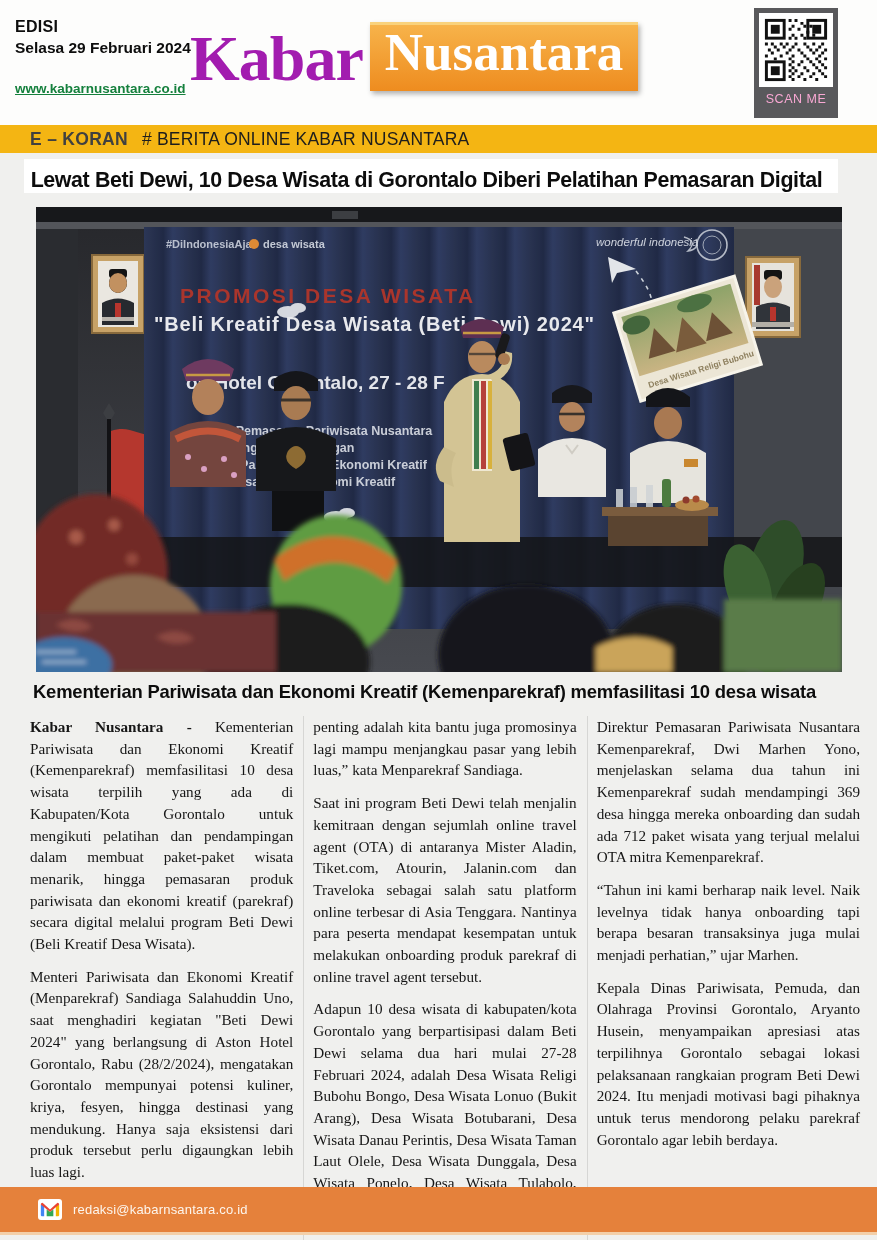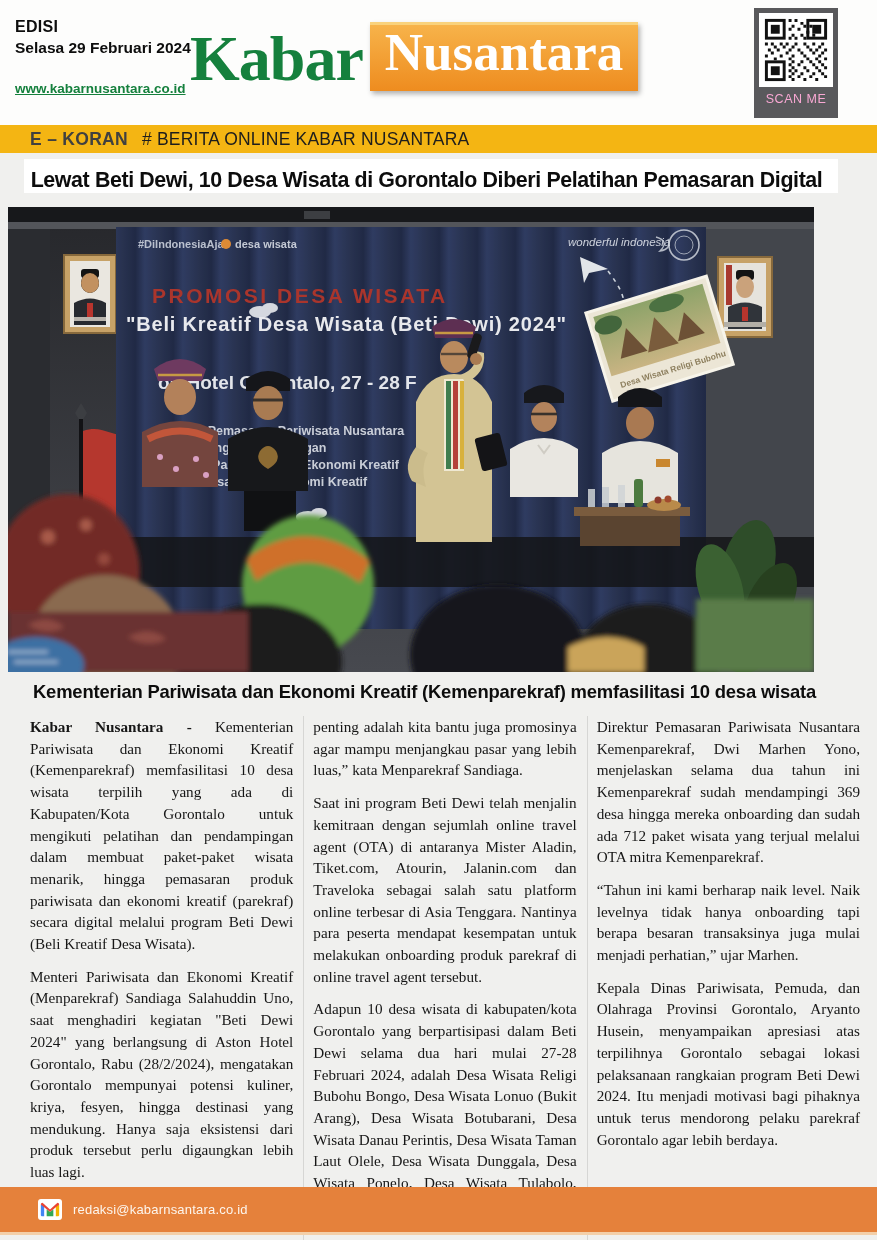--- a/index.html
+++ b/index.html
@@ -6,38 +6,38 @@
   body{background:#dcdcda;font-family:"Liberation Sans",sans-serif;}
   .page{position:relative;width:877px;height:1240px;background:#f0f0ee;overflow:hidden;margin:0 auto;}
 
   
   .header{position:absolute;top:0;left:0;width:877px;height:125px;background:#fdfdfc;}
   .edition{position:absolute;left:15px;top:18px;color:#0d0d0d;}
   .edition-label{font-size:16px;font-weight:800;letter-spacing:.3px;}
   .edition-date{font-size:15.5px;font-weight:700;margin-top:3px;white-space:nowrap;}
   .site-link{display:inline-block;margin-top:24px;font-size:13.5px;font-weight:700;color:#15803d;text-decoration:underline;}
   .masthead{position:absolute;left:190px;top:22px;display:flex;align-items:flex-end;}
-  .masthead .kabar{font-family:"Liberation Serif",serif;font-weight:700;font-size:64px;line-height:1;color:#15803d;letter-spacing:-1px;margin-right:7px;}
+  .masthead .kabar{font-family:"Liberation Serif",serif;font-weight:700;font-size:64px;line-height:1;color:#a21caf;letter-spacing:-1px;margin-right:7px;}
   .masthead .nusantara-box{background:linear-gradient(#f8b household94a,#ee8c1f);background:linear-gradient(#f7b34a,#ee8c1f);border-top:3px solid #f9d27c;box-shadow:2px 3px 5px rgba(0,0,0,.3);padding:1px 15px 12px 15px;}
   .masthead .nusantara{font-family:"Liberation Serif",serif;font-weight:700;font-size:53px;line-height:1;color:#ffffff;letter-spacing:0;}
   .qr-panel{position:absolute;right:39px;top:8px;width:84px;height:110px;background:#59595c;text-align:center;}
   .qr-panel svg{margin-top:5px;}
   .qr-caption{color:#f9a8d4;font-size:12.5px;letter-spacing:.5px;margin-top:1px;}
 
   
   .topbar{position:absolute;top:125px;left:0;width:877px;height:28px;background:#f4b513;display:flex;align-items:center;padding-left:30px;box-sizing:border-box;}
   .topbar .ekoran{font-size:17.5px;font-weight:800;color:#404040;letter-spacing:.3px;white-space:nowrap;}
   .topbar .tagline{font-size:17.5px;font-weight:500;color:#1d1d1d;letter-spacing:.2px;margin-left:14px;white-space:nowrap;}
 
   
   .headline-band{position:absolute;top:159px;left:24px;width:814px;height:34px;background:#ffffff;display:flex;align-items:flex-end;}
   .headline{font-size:22.5px;font-weight:800;color:#0c0c0c;letter-spacing:-.4px;transform:scaleX(.95);transform-origin:left center;white-space:nowrap;padding-left:7px;margin:0;}
 
   
-  .photo{position:absolute;top:207px;left:8px;width:806px;height:465px;margin:0;background:#2b2d31;}
+  .photo{position:absolute;top:207px;left:36px;width:806px;height:465px;margin:0;background:#2b2d31;}
 
   
   .subheadline{position:absolute;top:681px;left:33px;width:830px;margin:0;font-size:19px;font-weight:800;color:#0d0d0d;letter-spacing:-.2px;transform:scaleX(.97);transform-origin:left center;white-space:nowrap;}
 
   
   .article{position:absolute;top:716px;left:30px;width:830px;display:flex;}
   .col{width:270px;font-family:"Liberation Serif",serif;font-size:15.2px;line-height:21.7px;color:#161616;text-align:justify;}
   .col + .col{margin-left:10px;padding-left:9px;border-left:1px solid #d6d6d4;}
   .col p{margin:0 0 11px 0;}
   .col p strong{font-weight:700;}
@@ -296,21 +296,21 @@
 
   <h2 class="subheadline">Kementerian Pariwisata dan Ekonomi Kreatif (Kemenparekraf) memfasilitasi 10 desa wisata</h2>
 
   <div class="article">
     <div class="col">
       <p><strong>Kabar Nusantara - </strong><span>Kementerian Pariwisata dan Ekonomi Kreatif (Kemenparekraf) memfasilitasi 10 desa wisata terpilih yang ada di Kabupaten/Kota Gorontalo untuk mengikuti pelatihan dan pendampingan dalam membuat paket-paket wisata menarik, hingga pemasaran produk pariwisata dan ekonomi kreatif (parekraf) secara digital melalui program Beti Dewi (Beli Kreatif Desa Wisata).</span></p>
       <p>Menteri Pariwisata dan Ekonomi Kreatif (Menparekraf) Sandiaga Salahuddin Uno, saat menghadiri kegiatan "Beti Dewi 2024" yang berlangsung di Aston Hotel Gorontalo, Rabu (28/2/2024), mengatakan Gorontalo mempunyai potensi kuliner, kriya, fesyen, hingga destinasi yang mendukung. Hanya saja eksistensi dari produk tersebut perlu digaungkan lebih luas lagi.</p>
       <p>“Untuk itu kita bentuk paket wisata melalui pelatihan ini bersama Desa Wisata Institute, kita onboarding-kan juga ke online travel agent, ada lima travel agent. Juga kita berikan akses pembiayaan dan yang tidak kalah</p>
     </div>
     <div class="col">
-      <p>penting adalah kita bantu juga promosinya agar mampu menjangkau pasar yang lebih luas,” kata Menparekraf Sandiaga.</p>
+      <p>penting adalah kita bantu juga promosinya lagi mampu menjangkau pasar yang lebih luas,” kata Menparekraf Sandiaga.</p>
       <p>Saat ini program Beti Dewi telah menjalin kemitraan dengan sejumlah online travel agent (OTA) di antaranya Mister Aladin, Tiket.com, Atourin, Jalanin.com dan Traveloka sebagai salah satu platform online terbesar di Asia Tenggara. Nantinya para peserta mendapat kesempatan untuk melakukan onboarding produk parekraf di online travel agent tersebut.</p>
       <p>Adapun 10 desa wisata di kabupaten/kota Gorontalo yang berpartisipasi dalam Beti Dewi selama dua hari mulai 27-28 Februari 2024, adalah Desa Wisata Religi Bubohu Bongo, Desa Wisata Lonuo (Bukit Arang), Desa Wisata Botubarani, Desa Wisata Danau Perintis, Desa Wisata Taman Laut Olele, Desa Wisata Dunggala, Desa Wisata Ponelo, Desa Wisata Tulabolo, Desa Wisata Longalo, dan Desa Wisata Tri Rukun.</p>
     </div>
     <div class="col">
       <p>Direktur Pemasaran Pariwisata Nusantara Kemenparekraf, Dwi Marhen Yono, menjelaskan selama dua tahun ini Kemenparekraf sudah mendampingi 369 desa hingga mereka onboarding dan sudah ada 712 paket wisata yang terjual melalui OTA mitra Kemenparekraf.</p>
       <p>“Tahun ini kami berharap naik level. Naik levelnya tidak hanya onboarding tapi berapa besaran transaksinya juga mulai menjadi perhatian,” ujar Marhen.</p>
       <p>Kepala Dinas Pariwisata, Pemuda, dan Olahraga Provinsi Gorontalo, Aryanto Husein, menyampaikan apresiasi atas terpilihnya Gorontalo sebagai lokasi pelaksanaan rangkaian program Beti Dewi 2024. Itu menjadi motivasi bagi pihaknya untuk terus mendorong pelaku parekraf Gorontalo agar lebih berdaya.</p>
     </div>
   </div>
 

